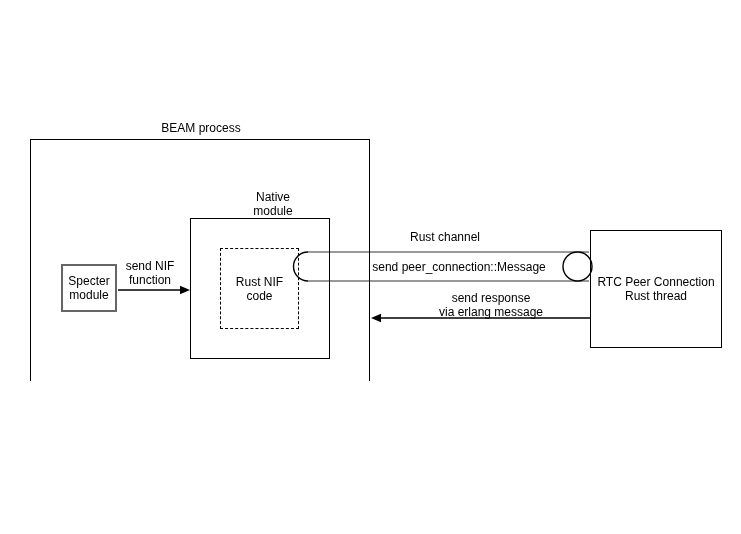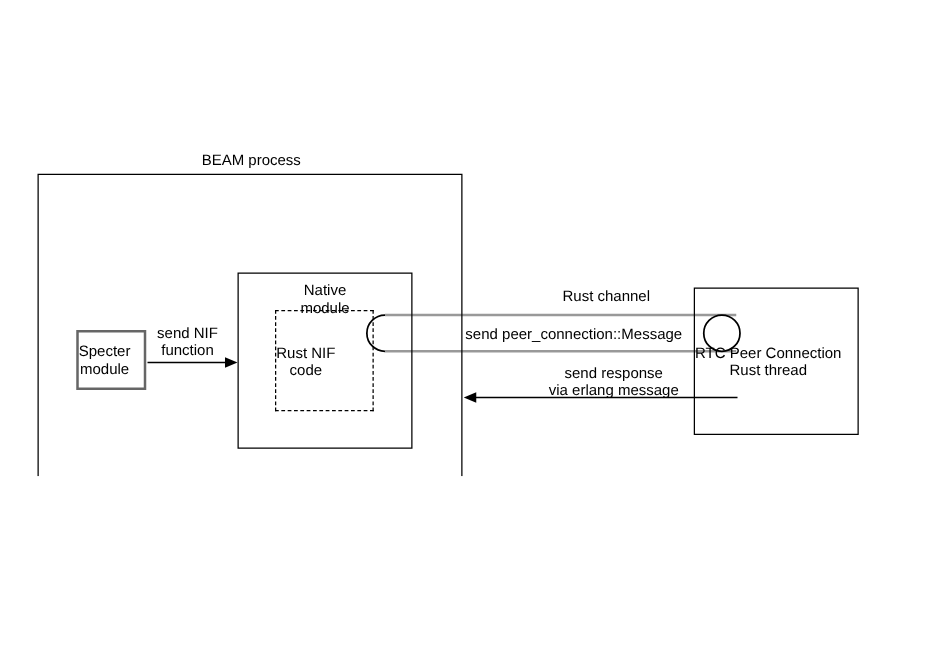--- a/index.html
+++ b/index.html
@@ -25,39 +25,39 @@
   .pipe-mouth { stroke: var(--stroke, #000000); stroke-width: 1.4; fill: #ffffff; }
   .arrow-line { stroke: var(--stroke, #000000); stroke-width: 1.3; }
   .arrow-head { fill: var(--stroke, #000000); stroke: none; }
   .box {
     position: absolute;
     box-sizing: border-box;
     border: 1px solid var(--stroke, #000000);
     background: transparent;
     display: flex;
     align-items: center;
-    justify-content: flex-start;
+    justify-content: center;
     text-align: center;
     white-space: pre-line;
   }
   .label {
     position: absolute;
     transform: translateX(-50%);
     text-align: center;
     white-space: pre-line;
   }
   .beam   { left: 30px;  top: 139px; width: 340px; height: 299px; }
   .native { left: 190px; top: 218px; width: 140px; height: 141px; }
   .dashed { left: 220px; top: 248px; width: 79px;  height: 81px; border: 1px dashed var(--stroke, #000000); }
   .specter{ left: 61px;  top: 264px; width: 56px;  height: 48px; border: 2px solid var(--specter-border, #666666); }
-  .rtc    { left: 555px; top: 230px; width: 132px; height: 118px; }
+  .rtc    { left: 590px; top: 230px; width: 132px; height: 118px; }
   .beam-label        { left: 201px; top: 121px; }
-  .native-label      { left: 260px; top: 190px; margin-top: 35px; }
+  .native-label      { left: 273px; top: 190px; }
   .callnif-label     { left: 150px; top: 259px; }
-  .rustchannel-label { left: 445px; top: 230px; margin-left: 40px; }
+  .rustchannel-label { left: 445px; top: 230px; }
   .pipemsg-label     { left: 459px; top: 260px; }
   .response-label    { left: 491px; top: 291px; }
 </style>
 </head>
 <body>
 
 <div class="canvas">
 
   <svg class="connectors" width="741" height="534" viewBox="0 0 741 534" aria-hidden="true">
     <g>

